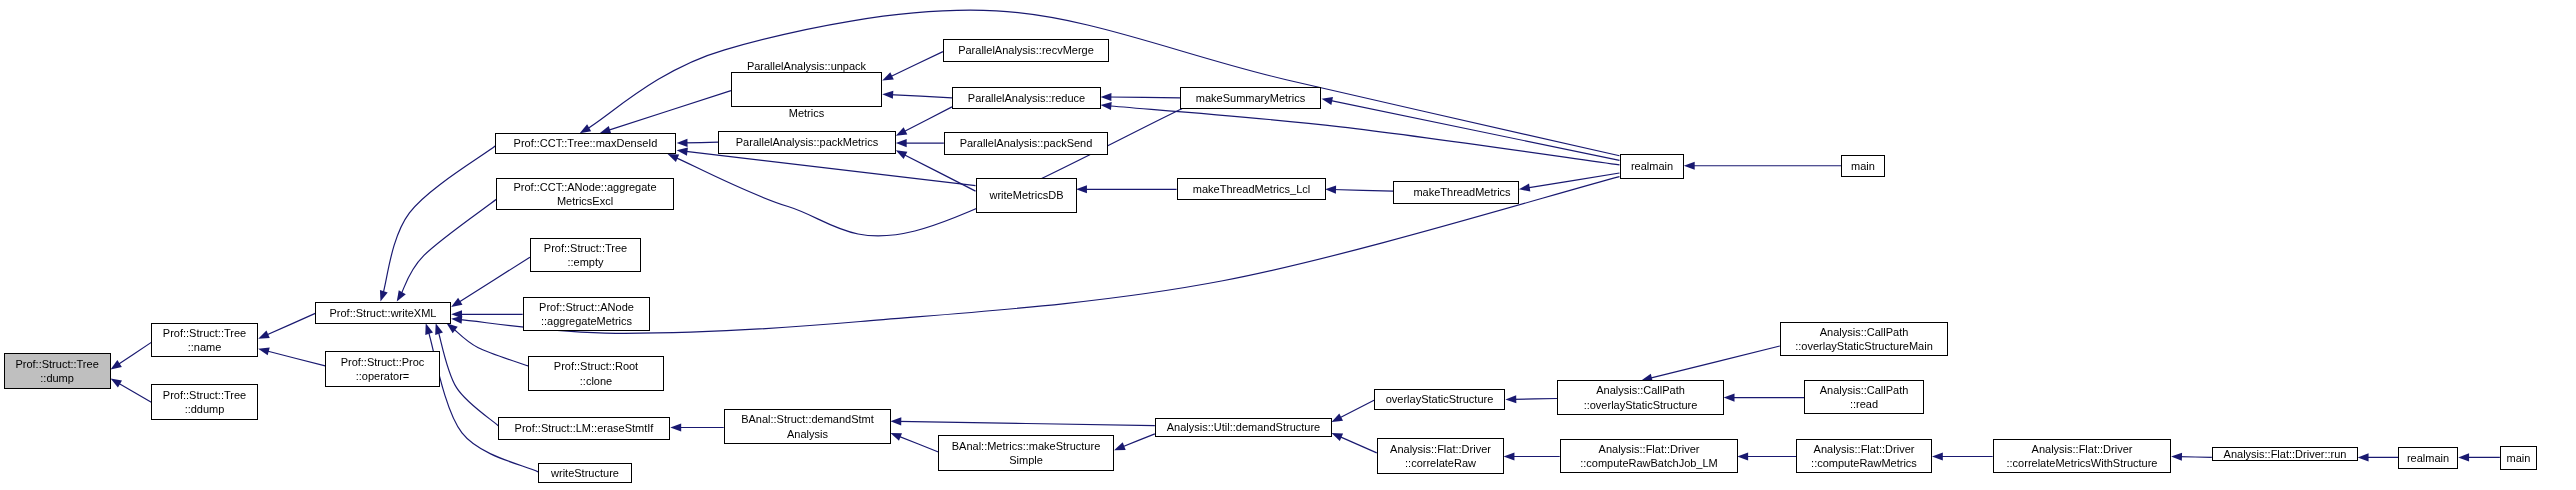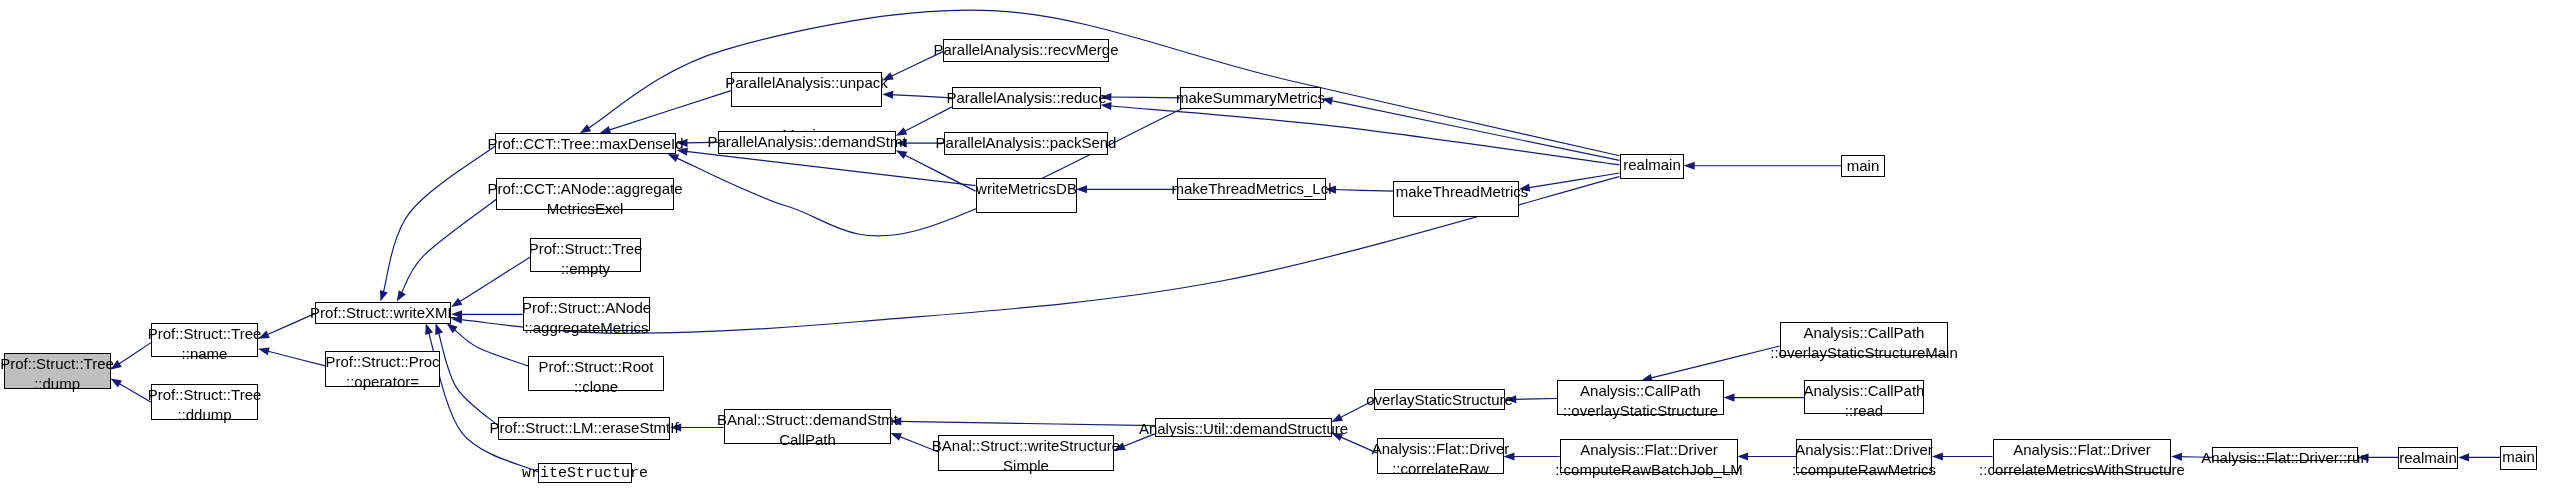--- a/index.html
+++ b/index.html
@@ -13,23 +13,23 @@
   #edge-layer{position:absolute;left:0;top:0;width:2576px;height:490px;}
   .node{
     position:absolute;
     box-sizing:border-box;
     background:#ffffff;
     border:0.9px solid #000000;
     color:#000000;
     display:flex;
     flex-direction:column;
     align-items:center;
-    justify-content:flex-start;
+    justify-content:center;
     text-align:center;
-    font-size:15px;
+    font-size:11px;
     line-height:1.3;
     white-space:nowrap;
     cursor:pointer;
   }
   .node.hl{background:#bfbfbf;border-width:1.8px;}
   .node span{display:block;white-space:nowrap;}
 </style>
 </head>
 <body>
 
@@ -159,63 +159,63 @@
         <span>Prof::Struct::ANode</span>
         <span>::aggregateMetrics</span>
       </div>
       <div class="node" style="left: 528px; top: 356px; width: 136px; height: 35px;">
         <span>Prof::Struct::Root</span>
         <span>::clone</span>
       </div>
       <div class="node" style="left: 498px; top: 417px; width: 172px; height: 22.6px;">
         <span>Prof::Struct::LM::eraseStmtIf</span>
       </div>
-      <div class="node" style="left: 538px; top: 463px; width: 94px; height: 20px; font-family: Liberation Mono, monospace;">
+      <div class="node" style="left: 538px; top: 463px; width: 94px; height: 20px;">
         <span>writeStructure</span>
       </div>
       <div class="node" style="left: 731px; top: 72px; width: 151px; height: 35px; gap: 32px;">
         <span>ParallelAnalysis::unpack</span>
         <span>Metrics</span>
       </div>
       <div class="node" style="left: 718px; top: 131px; width: 178px; height: 22.6px;">
-        <span>ParallelAnalysis::demandStmt</span>
+        <span>ParallelAnalysis::packMetrics</span>
       </div>
       <div class="node" style="left: 943px; top: 39px; width: 166px; height: 22.6px;">
         <span>ParallelAnalysis::recvMerge</span>
       </div>
       <div class="node" style="left: 952px; top: 87px; width: 149px; height: 22px;">
         <span>ParallelAnalysis::reduce</span>
       </div>
       <div class="node" style="left: 944px; top: 132px; width: 164px; height: 22.6px;">
         <span>ParallelAnalysis::packSend</span>
       </div>
       <div class="node" style="left: 976px; top: 178px; width: 101px; height: 35px;">
         <span>writeMetricsDB</span>
       </div>
       <div class="node" style="left: 1180px; top: 87px; width: 141px; height: 22px;">
         <span>makeSummaryMetrics</span>
       </div>
       <div class="node" style="left: 1177px; top: 178px; width: 149px; height: 22px;">
         <span>makeThreadMetrics_Lcl</span>
       </div>
-      <div class="node" style="left: 1393px; top: 181px; width: 126px; height: 36px; padding-left: 12px;">
+      <div class="node" style="left: 1393px; top: 181px; width: 126px; height: 23px; padding-left: 12px;">
         <span>makeThreadMetrics</span>
       </div>
       <div class="node" style="left: 1620px; top: 154px; width: 64px; height: 24.5px;">
         <span>realmain</span>
       </div>
       <div class="node" style="left: 1841px; top: 155px; width: 44px; height: 22px;">
         <span>main</span>
       </div>
       <div class="node" style="left: 724px; top: 409px; width: 167px; height: 35px;">
         <span>BAnal::Struct::demandStmt</span>
-        <span>CallPath</span>
+        <span>Analysis</span>
       </div>
       <div class="node" style="left: 938px; top: 435px; width: 176px; height: 36px;">
-        <span>BAnal::Struct::writeStructure</span>
+        <span>BAnal::Metrics::makeStructure</span>
         <span>Simple</span>
       </div>
       <div class="node" style="left: 1155px; top: 418px; width: 177px; height: 19px;">
         <span>Analysis::Util::demandStructure</span>
       </div>
       <div class="node" style="left: 1374px; top: 389px; width: 131px; height: 21px;">
         <span>overlayStaticStructure</span>
       </div>
       <div class="node" style="left: 1377px; top: 438px; width: 127px; height: 36px;">
         <span>Analysis::Flat::Driver</span>

